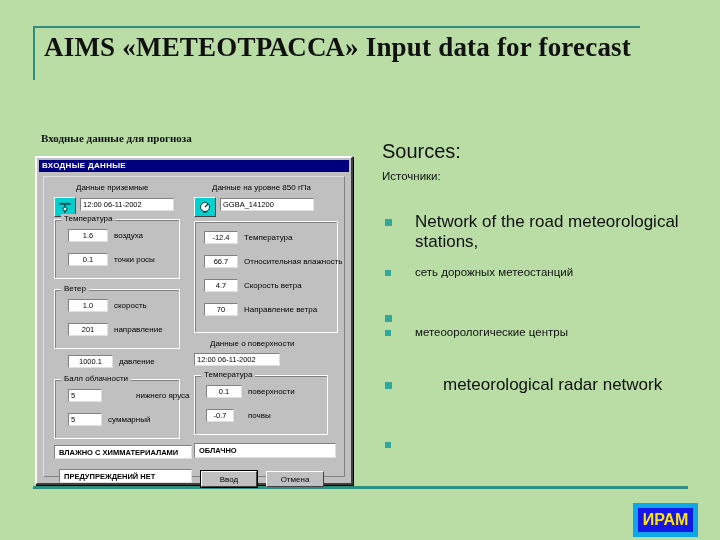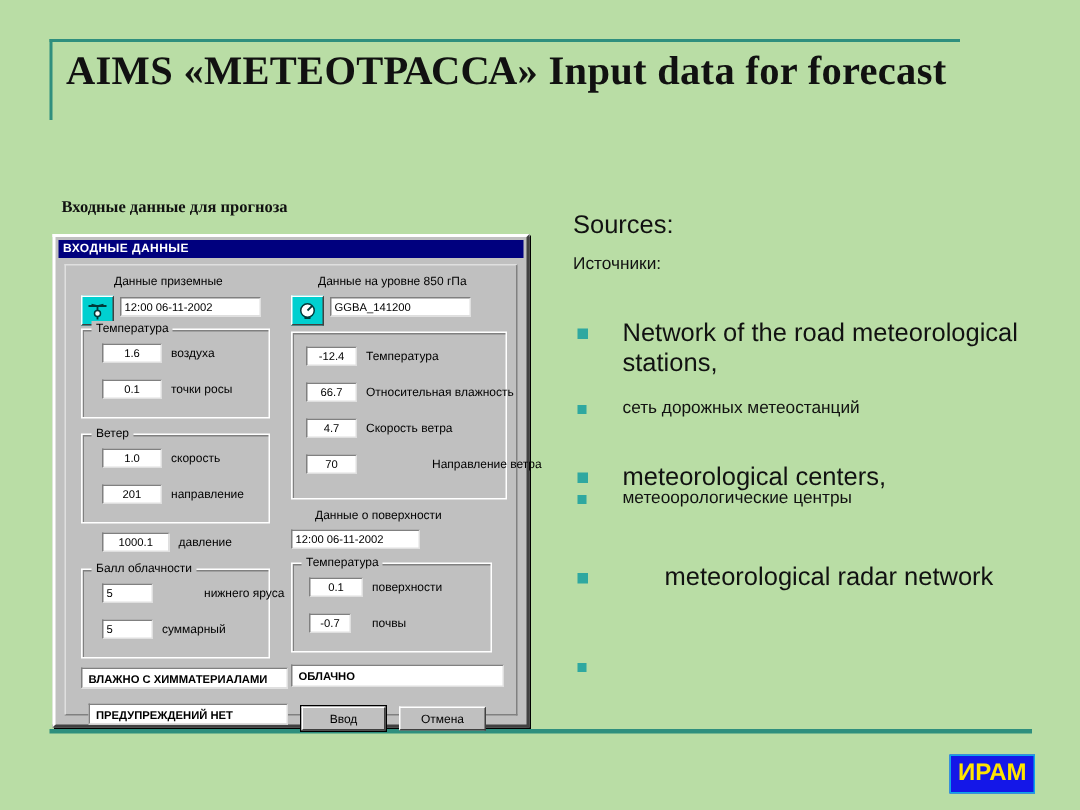--- a/index.html
+++ b/index.html
@@ -29,30 +29,30 @@
     font-family:"Liberation Serif", serif;
     font-weight:bold;font-size:11px;color:#111;
   }
   #bottom-rule{
     position:absolute;left:33px;top:486px;width:655px;height:3px;
     background:#2f8f7e;
   }
   
   #logo{
     position:absolute;left:633px;top:503px;width:55px;height:24px;
-    background:#1417e8;border:1px solid #0ea5e9;
+    background:#1417e8;border:5px solid #0ea5e9;
     display:flex;align-items:center;justify-content:center;
     font-family:"Liberation Sans", sans-serif;
     font-weight:bold;font-size:16px;color:#ffe400;letter-spacing:0px;
     line-height:1;
   }
   
   #sources-en{
     position:absolute;left:382px;top:140px;
-    font-size:17px;color:#111;
+    font-size:20px;color:#111;
   }
   #sources-ru{
     position:absolute;left:382px;top:170px;
     font-size:11.5px;color:#111;
   }
   .bullet-row{position:absolute;display:flex;align-items:flex-start;}
   .bullet-sq{
     width:7px;height:7px;background:#2fa8a0;flex:0 0 auto;margin-top:7px;
   }
   .bullet-sq.small{width:6px;height:6px;margin-top:4px;}
@@ -154,21 +154,20 @@
   <span class="bullet-sq"></span>
   <span class="bullet-en">Network of the road meteorological stations,</span>
 </div>
 <div class="bullet-row" id="b1r">
   <span class="bullet-sq small"></span>
   <span class="bullet-ru">сеть дорожных метеостанций</span>
 </div>
 
 <div class="bullet-row" id="b2">
   <span class="bullet-sq"></span>
-  <span class="bullet-en">meteorological centers,</span>
 </div>
 <div class="bullet-row" id="b2r">
   <span class="bullet-sq small"></span>
   <span class="bullet-ru">метеоорологические центры</span>
 </div>
 
 <div class="bullet-row" id="b3">
   <span class="bullet-sq"></span>
   <span class="bullet-en">meteorological radar network</span>
 </div>
@@ -236,21 +235,21 @@
     <div class="tfield" style="left:176px;top:21px;width:94px;height:13px;">GGBA_141200</div>
 
     <div class="group" style="left:150px;top:44px;width:142px;height:110px;"></div>
     <div class="tfield num" style="left:160px;top:54px;width:34px;height:13px;">-12.4</div>
     <div class="sec-label" style="left:200px;top:56px;">Температура</div>
     <div class="tfield num" style="left:160px;top:78px;width:34px;height:13px;">66.7</div>
     <div class="sec-label" style="left:200px;top:80px;">Относительная влажность</div>
     <div class="tfield num" style="left:160px;top:102px;width:34px;height:13px;">4.7</div>
     <div class="sec-label" style="left:200px;top:104px;">Скорость ветра</div>
     <div class="tfield num" style="left:160px;top:126px;width:34px;height:13px;">70</div>
-    <div class="sec-label" style="left:200px;top:128px;margin-left:44px;">Направление ветра</div>
+    <div class="sec-label" style="left:200px;top:128px;">Направление ветра</div>
 
     <div class="sec-label" style="left:166px;top:162px;">Данные о поверхности</div>
     <div class="tfield" style="left:150px;top:176px;width:86px;height:13px;">12:00 06-11-2002</div>
 
     <div class="group" style="left:150px;top:198px;width:132px;height:58px;">
       <span class="glabel">Температура</span>
     </div>
     <div class="tfield num" style="left:162px;top:208px;width:36px;height:13px;">0.1</div>
     <div class="sec-label" style="left:204px;top:210px;">поверхности</div>
     <div class="tfield num" style="left:162px;top:232px;width:28px;height:13px;">-0.7</div>

